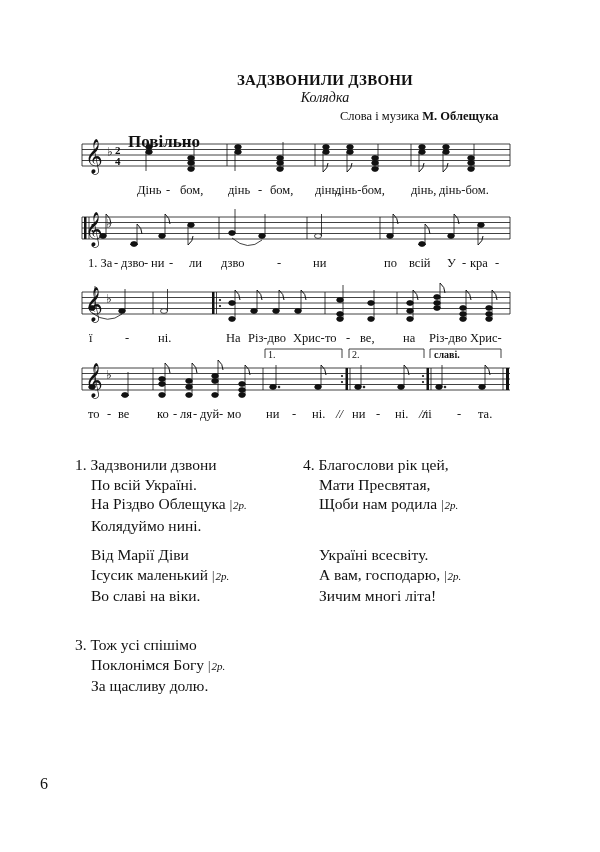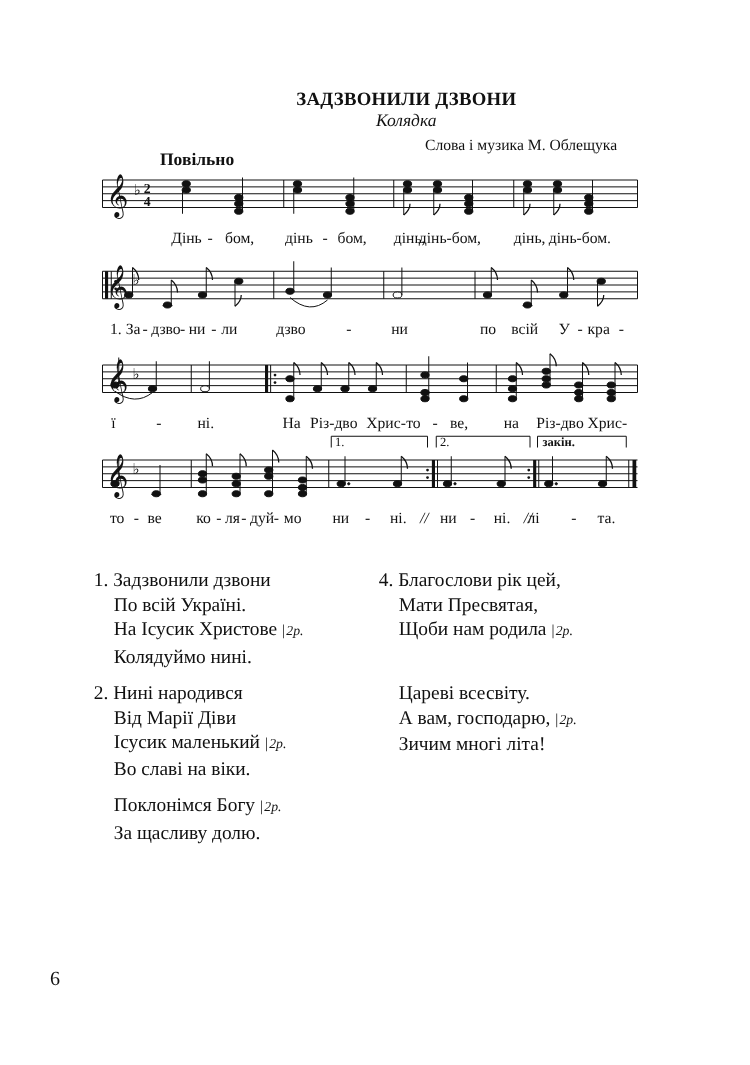--- a/index.html
+++ b/index.html
@@ -1,23 +1,23 @@
 <!DOCTYPE html>
 <html><head>
 <meta charset="utf-8">
 <style>
   html, body { margin:0; padding:0; background:#ffffff; }
   body { width:600px; height:852px; position:relative; overflow:hidden;
          font-family:"Liberation Serif", "DejaVu Serif", serif; color:#111; }
   .abs { position:absolute; }
   .title { left:0; width:600px; top:72px; text-align:center; font-weight:bold; font-size:15px; letter-spacing:0.2px; padding-left:50px; box-sizing:border-box; }
   .subtitle { left:0; width:600px; top:90px; text-align:center; font-style:italic; font-size:14px; padding-left:50px; box-sizing:border-box; }
-  .tempo { left:128px; top:121px; font-weight:bold; font-size:14px; }
+  .tempo { left:128px; top:132px; font-weight:bold; font-size:17px; }
   .credit { left:340px; top:109px; font-size:12.5px; }
-  .credit b { font-weight:normal; }
+  .credit b { font-weight:bold; }
   .lyrics-row { font-size:12.5px; white-space:nowrap; }
   .lyrics-row span { position:absolute; }
   svg.score { position:absolute; left:0; top:0; width:600px; height:440px; }
   .verse { position:absolute; font-size:15.5px; line-height:19.5px;font-family:Liberation Serif, serif; }
   .verse .line { white-space:nowrap; }
   .verse .indent { padding-left:16px; }
   .rep { font-style:italic; font-size:11px; }
   .rep::before { content:"|"; font-style:normal; font-size:12px; margin-right:1px; margin-left:4px; }
   .pagenum { left:40px; top:775px; font-size:16px; }
 </style>
@@ -308,21 +308,21 @@
 
   <g stroke="#111" stroke-width="0.8" fill="none">
     <path d="M265 358 V349 H342 V358"></path>
     <path d="M349 358 V349 H424 V358"></path>
     <path d="M430 358 V349 H501 V358"></path>
   </g>
 </svg>
 
 <div class="abs" style="left:268px; top:349px; font-size:10px;">1.</div>
 <div class="abs" style="left:352px; top:349px; font-size:10px;">2.</div>
-<div class="abs" style="left:434px; top:349px; font-size:10px; font-weight:bold;">закін.</div>
+<div class="abs" style="left:434px; top:349px; font-size:10px; font-weight:bold;">славі.</div>
 
 <div class="abs lyrics-row" style="top:183px; left:0;">
   <span style="left:137px">Дінь</span>
   <span style="left:166px">-</span>
   <span style="left:180px">бом,</span>
   <span style="left:228px">дінь</span>
   <span style="left:258px">-</span>
   <span style="left:270px">бом,</span>
   <span style="left:315px">дінь,</span>
   <span style="left:335px">дінь-бом,</span>
@@ -330,21 +330,21 @@
   <span style="left:439px">дінь-бом.</span>
 </div>
 
 <div class="abs lyrics-row" style="top:256px; left:0;">
   <span style="left:88px">1. За</span>
   <span style="left:114px">-</span>
   <span style="left:121px">дзво</span>
   <span style="left:144px">-</span>
   <span style="left:151px">ни</span>
   <span style="left:169px">-</span>
-  <span style="left:177px">ли</span>
+  <span style="left:189px">ли</span>
   <span style="left:221px">дзво</span>
   <span style="left:277px">-</span>
   <span style="left:313px">ни</span>
   <span style="left:384px">по</span>
   <span style="left:409px">всій</span>
   <span style="left:447px">У</span>
   <span style="left:462px">-</span>
   <span style="left:470px">кра</span>
   <span style="left:495px">-</span>
 </div>
@@ -384,37 +384,37 @@
   <span style="left:395px">ні.</span>
   <span style="left:419px; font-style:italic">//</span>
   <span style="left:422px">лі</span>
   <span style="left:457px">-</span>
   <span style="left:478px">та.</span>
 </div>
 
 <div class="verse" style="left:75px; top:455px;">
   <div class="line"><span>1.</span> <span>Задзвонили дзвони</span></div>
   <div class="line indent">По всій Україні.</div>
-  <div class="line indent"><span>На Ісусик Христове</span><span class="rep">2р.</span></div>
+  <div class="line indent"><span>На Різдво Облещука</span><span class="rep">2р.</span></div>
   <div class="line indent">Колядуймо нині.</div>
 </div>
 <div class="verse" style="left:75px; top:545px;">
-  <div class="line"><span>2.</span> <span>Нині народився</span></div>
   <div class="line indent">Від Марії Діви</div>
   <div class="line indent"><span>Ісусик маленький</span><span class="rep">2р.</span></div>
   <div class="line indent">Во славі на віки.</div>
 </div>
 <div class="verse" style="left:75px; top:635px;">
+  <div class="line"><span>3.</span> <span>Тож усі спішімо</span></div>
   <div class="line indent"><span>Поклонімся Богу</span><span class="rep">2р.</span></div>
   <div class="line indent">За щасливу долю.</div>
 </div>
 <div class="verse" style="left:303px; top:455px;">
   <div class="line"><span>4.</span> <span>Благослови рік цей,</span></div>
   <div class="line indent">Мати Пресвятая,</div>
   <div class="line indent"><span>Щоби нам родила</span><span class="rep">2р.</span></div>
 </div>
 <div class="verse" style="left:303px; top:545px;">
-  <div class="line indent">Цареві всесвіту.</div>
+  <div class="line indent">Україні всесвіту.</div>
   <div class="line indent"><span>А вам, господарю,</span><span class="rep">2р.</span></div>
   <div class="line indent">Зичим многі літа!</div>
 </div>
 
 <div class="abs pagenum">6</div>
 
 </body></html>

